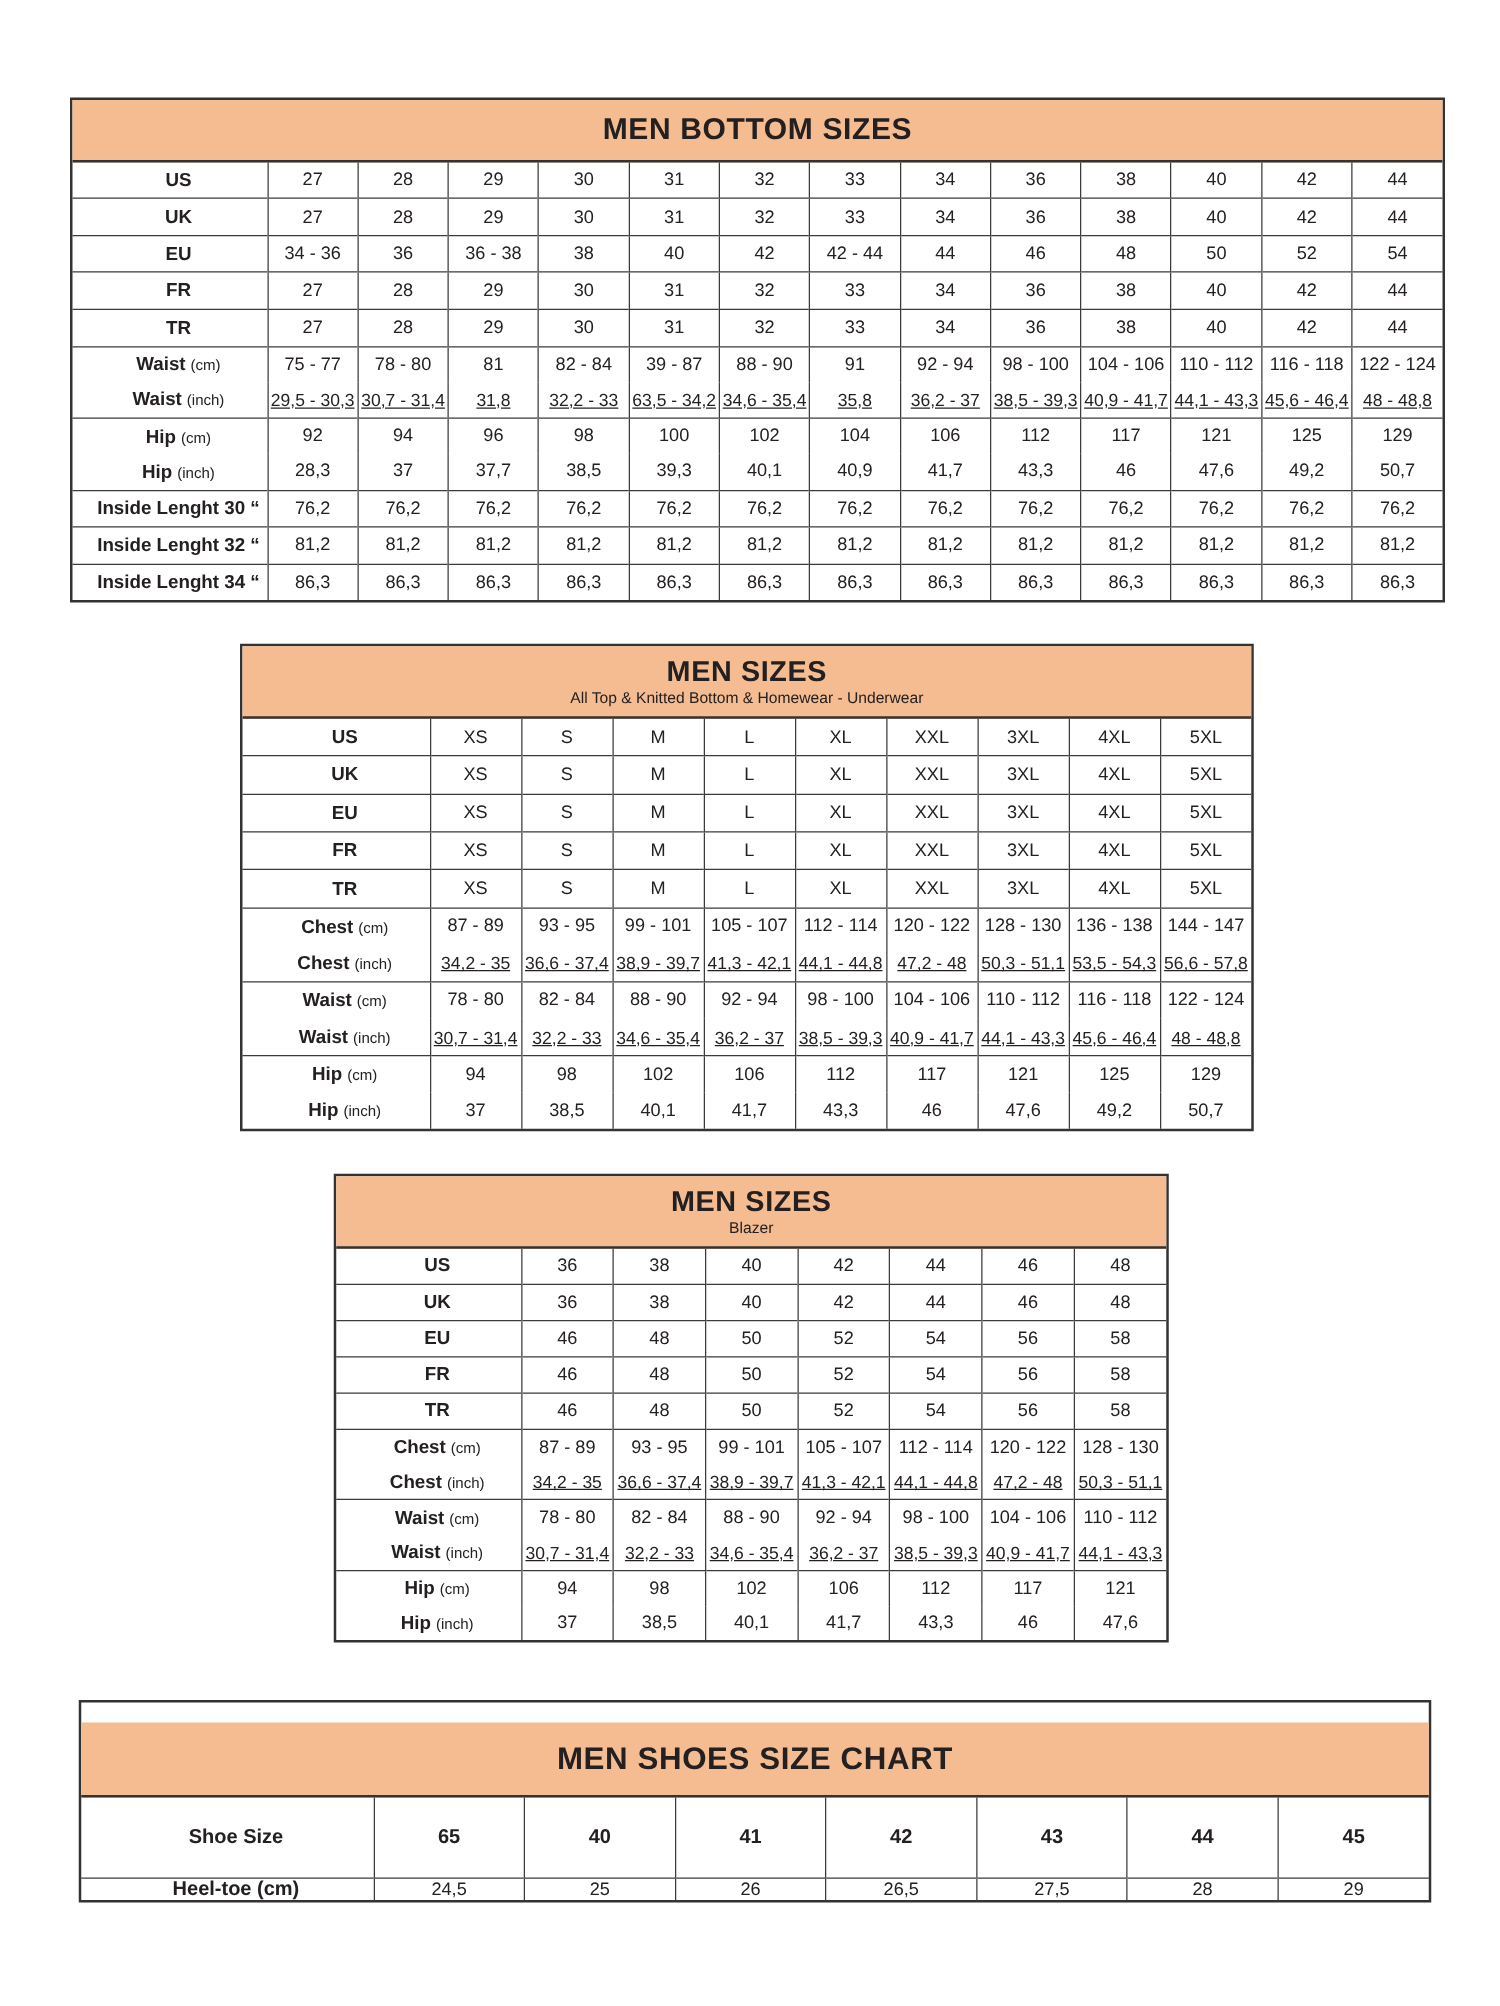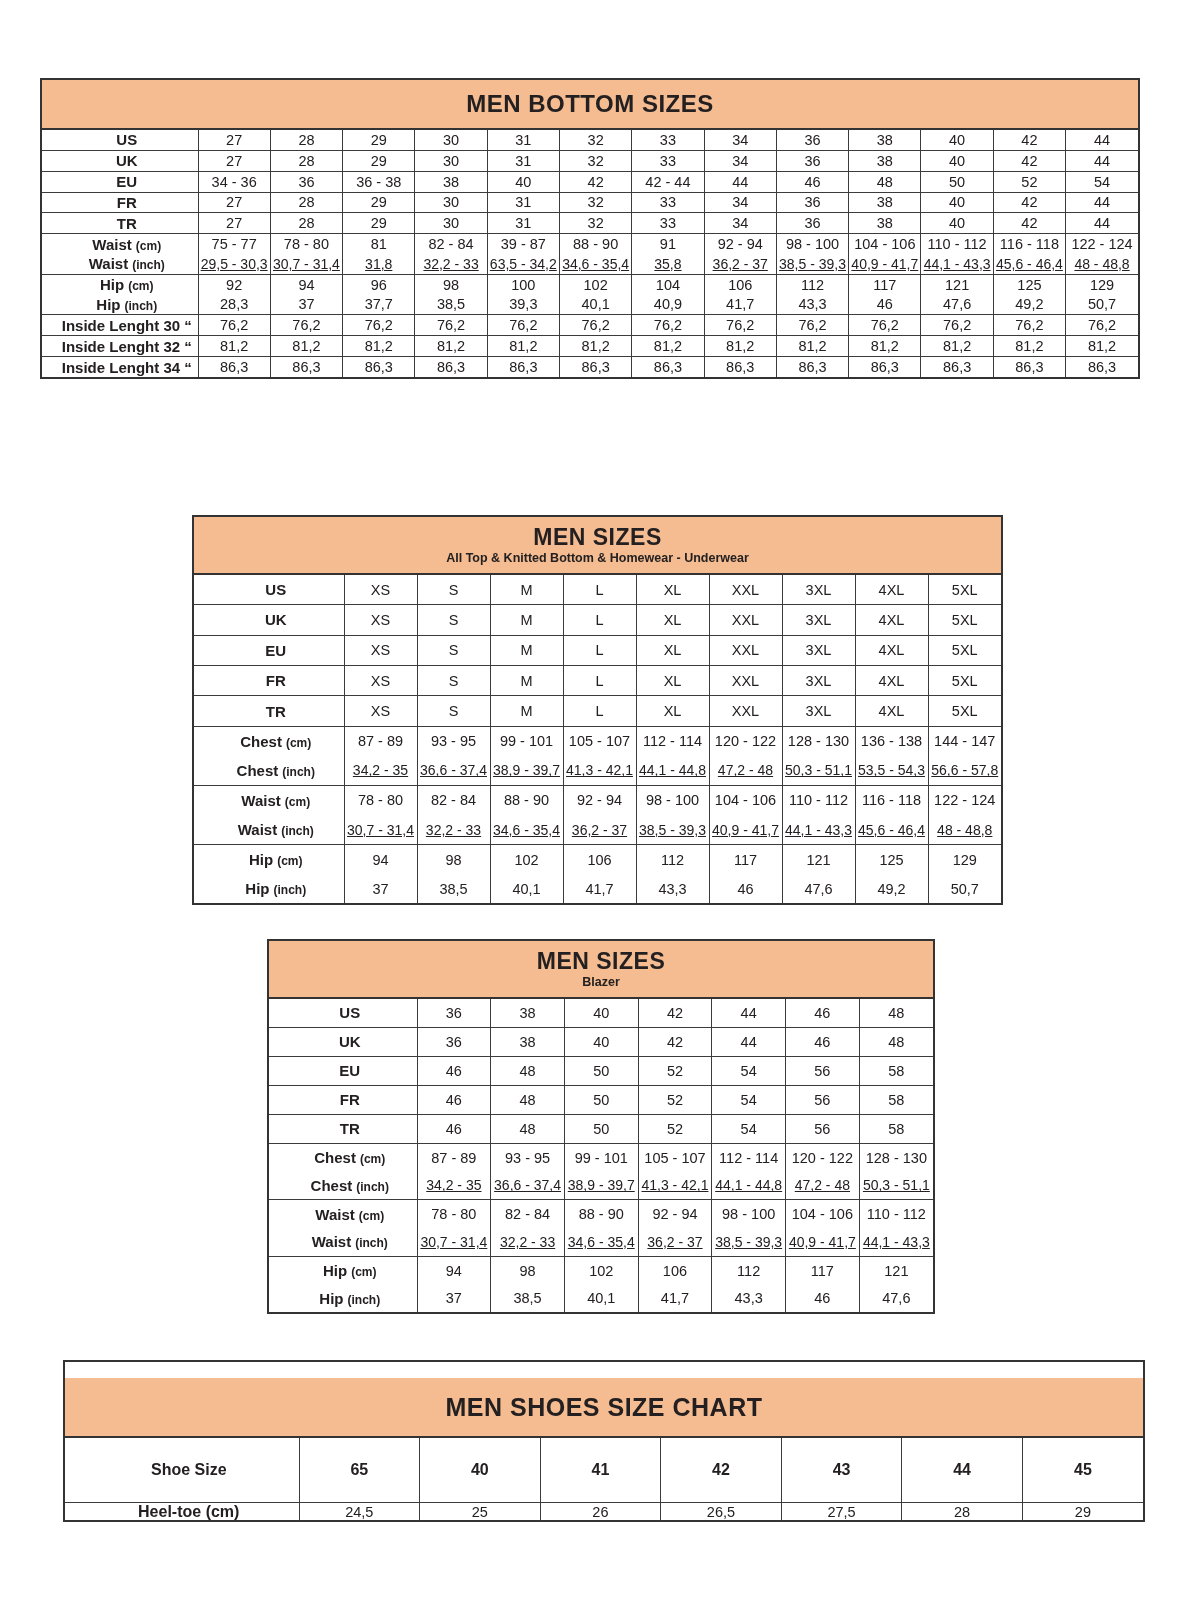--- a/index.html
+++ b/index.html
@@ -13,41 +13,41 @@
     border:2px solid #333333; background:#ffffff;
     display:flex; flex-direction:column;
   }
   .tbl-header {
     background:#F4BC90; border-bottom:2px solid #333333;
     box-sizing:border-box; flex:none;
     display:flex; flex-direction:column; justify-content:center; align-items:center;
     line-height:1.08;
   }
   .tbl-title  { font-weight:bold; letter-spacing:0.5px; color:#242021; }
-  .tbl-subtitle { font-weight:bold; font-size:12.5px; margin-top:2px;text-align:right; }
+  .tbl-subtitle { font-weight:normal; font-size:12.5px; margin-top:2px;text-align:right; }
   table.sz {
     border-collapse:collapse; table-layout:fixed;
     width:100%; flex:1;
   }
   .sz td {
     border-left:1.5px solid #3b3b3b;
     text-align:center; vertical-align:middle;
     font-size:14.5px; padding:0; overflow:hidden; white-space:nowrap;
   }
   .sz td:first-child {
     border-left:none; text-align:center; padding-left:14px;
     font-weight:bold; font-size:15px;
   }
   .sz td.gtop { border-top:1.5px solid #3b3b3b; }
   .sz td.small { font-size:14px;text-decoration:underline; }
   .sz td.bold  { font-weight:bold; font-size:16px; }
-  .unit { font-size:12px; margin-left:4px; font-weight:bold; }
+  .unit { font-size:12px; margin-left:4px; font-weight:normal; }
 
   
-  .t-1 { left:40px; top:78px; width:1100px; height:301px; }
+  .t-1 { left:56px; top:78px; width:1100px; height:404px; }
   .t-1 .tbl-header { height:50px; }
   .t-1 .tbl-title { font-size:24px; }
   .t-1 col.label { width:156px; }
 
   
   .t-2 { left:192px; top:515px; width:811px; height:390px; }
   .t-2 .tbl-header { height:58px; }
   .t-2 .tbl-title { font-size:23px; }
   .t-2 col.label { width:150px; }
 

